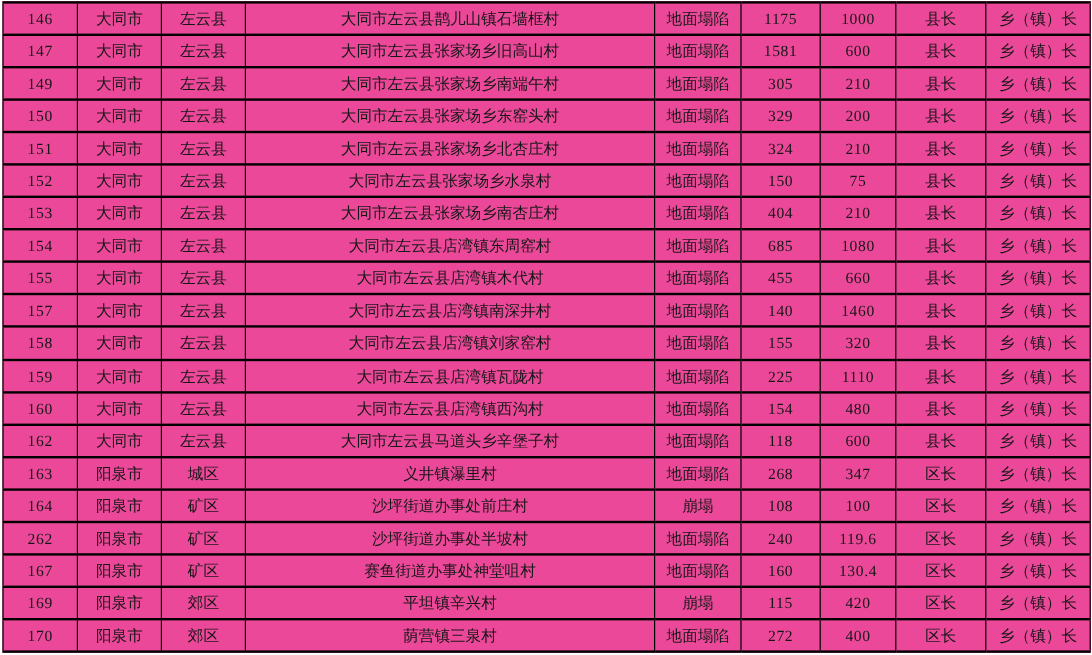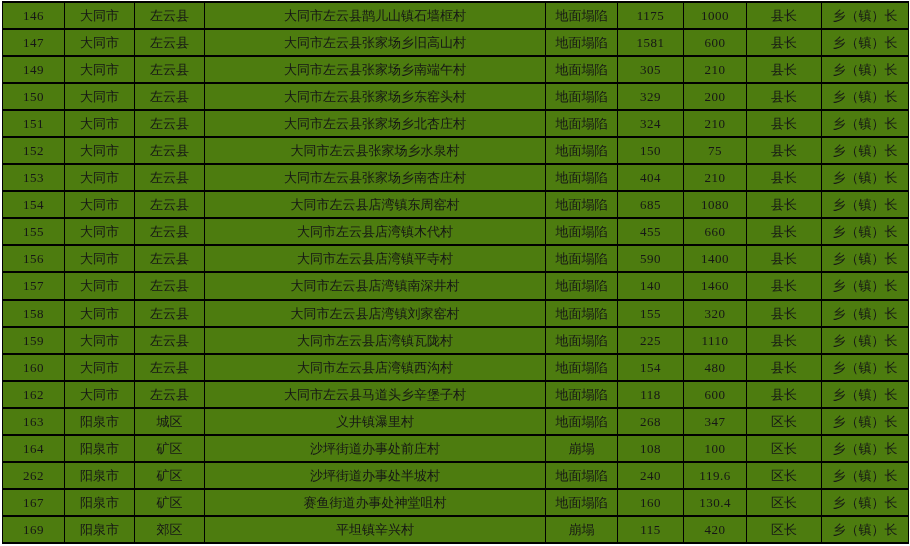--- a/index.html
+++ b/index.html
@@ -12,21 +12,21 @@
     height: 546px;
     overflow: hidden;
     font-family: "Liberation Serif", "DejaVu Serif", serif;
   }
   table.data-table {
     border-collapse: collapse;
     table-layout: fixed;
     width: 906px;
     height: 543px;
     margin: 1px 0 0 2px;
-    background: #4d7c0f;
+    background: #ec4899;
   }
   table.data-table td {
     border-left: 1px solid #000000;
     border-right: 1px solid #000000;
     border-top: 2px solid #000000;
     border-bottom: 2px solid #000000;
     text-align: center;
     vertical-align: middle;
     font-size: 13px;
     line-height: 1;
@@ -151,31 +151,20 @@
         <td class="cell-city">大同市</td>
         <td class="cell-county">左云县</td>
         <td class="cell-location">大同市左云县店湾镇木代村</td>
         <td class="cell-hazard">地面塌陷</td>
         <td class="cell-value1">455</td>
         <td class="cell-value2">660</td>
         <td class="cell-leader1">县长</td>
         <td class="cell-leader2">乡（镇）长</td>
       </tr>
       <tr>
-        <td class="cell-no">156</td>
-        <td class="cell-city">大同市</td>
-        <td class="cell-county">左云县</td>
-        <td class="cell-location">大同市左云县店湾镇平寺村</td>
-        <td class="cell-hazard">地面塌陷</td>
-        <td class="cell-value1">590</td>
-        <td class="cell-value2">1400</td>
-        <td class="cell-leader1">县长</td>
-        <td class="cell-leader2">乡（镇）长</td>
-      </tr>
-      <tr>
         <td class="cell-no">157</td>
         <td class="cell-city">大同市</td>
         <td class="cell-county">左云县</td>
         <td class="cell-location">大同市左云县店湾镇南深井村</td>
         <td class="cell-hazard">地面塌陷</td>
         <td class="cell-value1">140</td>
         <td class="cell-value2">1460</td>
         <td class="cell-leader1">县长</td>
         <td class="cell-leader2">乡（镇）长</td>
       </tr>
@@ -271,14 +260,25 @@
         <td class="cell-no">169</td>
         <td class="cell-city">阳泉市</td>
         <td class="cell-county">郊区</td>
         <td class="cell-location">平坦镇辛兴村</td>
         <td class="cell-hazard">崩塌</td>
         <td class="cell-value1">115</td>
         <td class="cell-value2">420</td>
         <td class="cell-leader1">区长</td>
         <td class="cell-leader2">乡（镇）长</td>
       </tr>
+      <tr>
+        <td class="cell-no">170</td>
+        <td class="cell-city">阳泉市</td>
+        <td class="cell-county">郊区</td>
+        <td class="cell-location">荫营镇三泉村</td>
+        <td class="cell-hazard">地面塌陷</td>
+        <td class="cell-value1">272</td>
+        <td class="cell-value2">400</td>
+        <td class="cell-leader1">区长</td>
+        <td class="cell-leader2">乡（镇）长</td>
+      </tr>
     </tbody>
 </table>
 
 </body></html>

